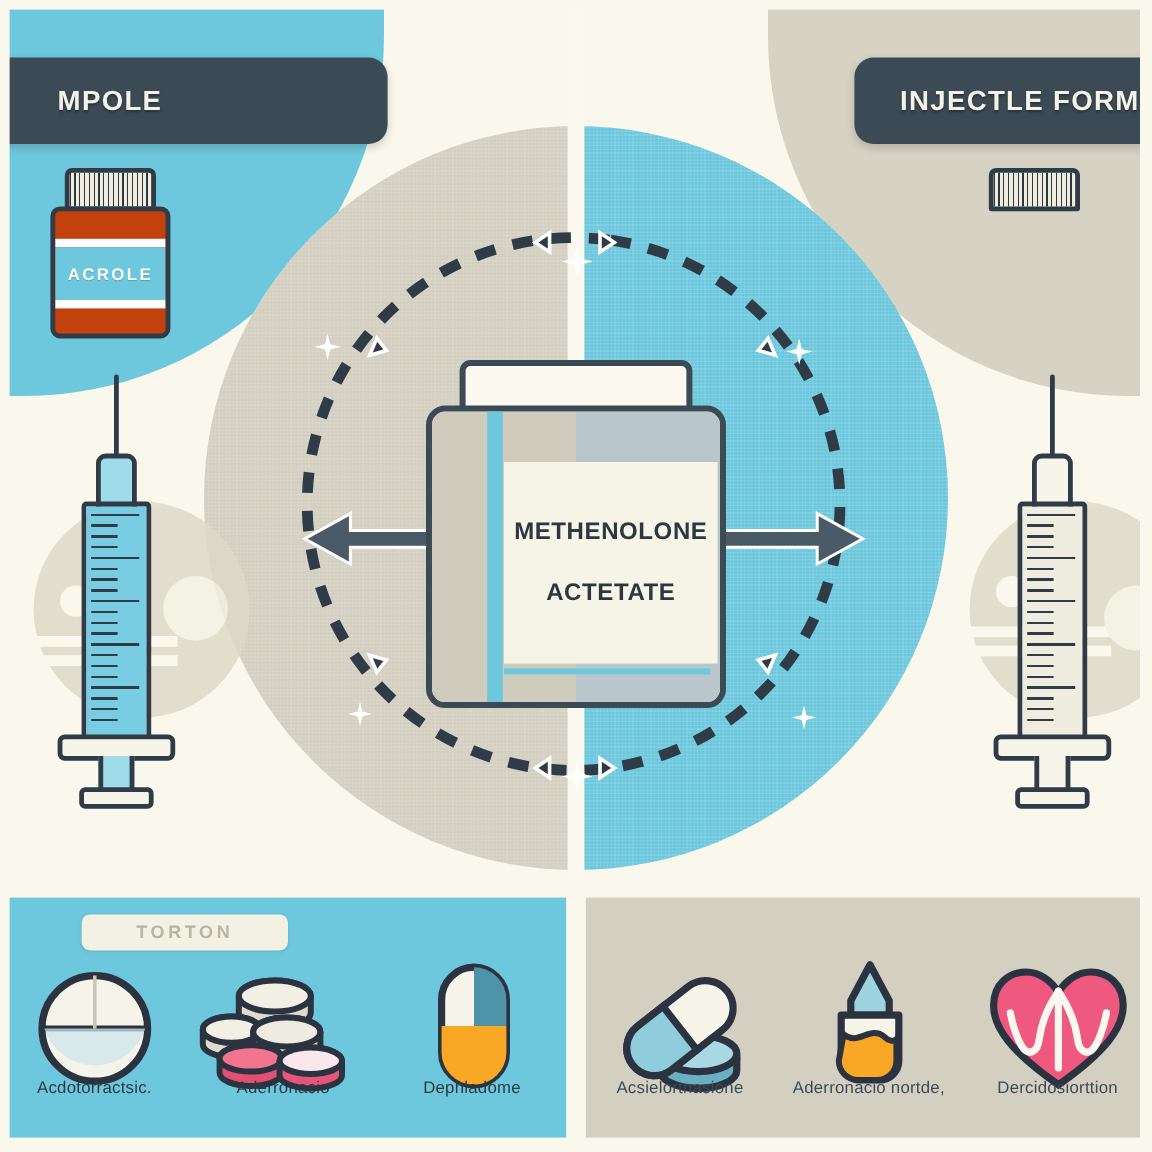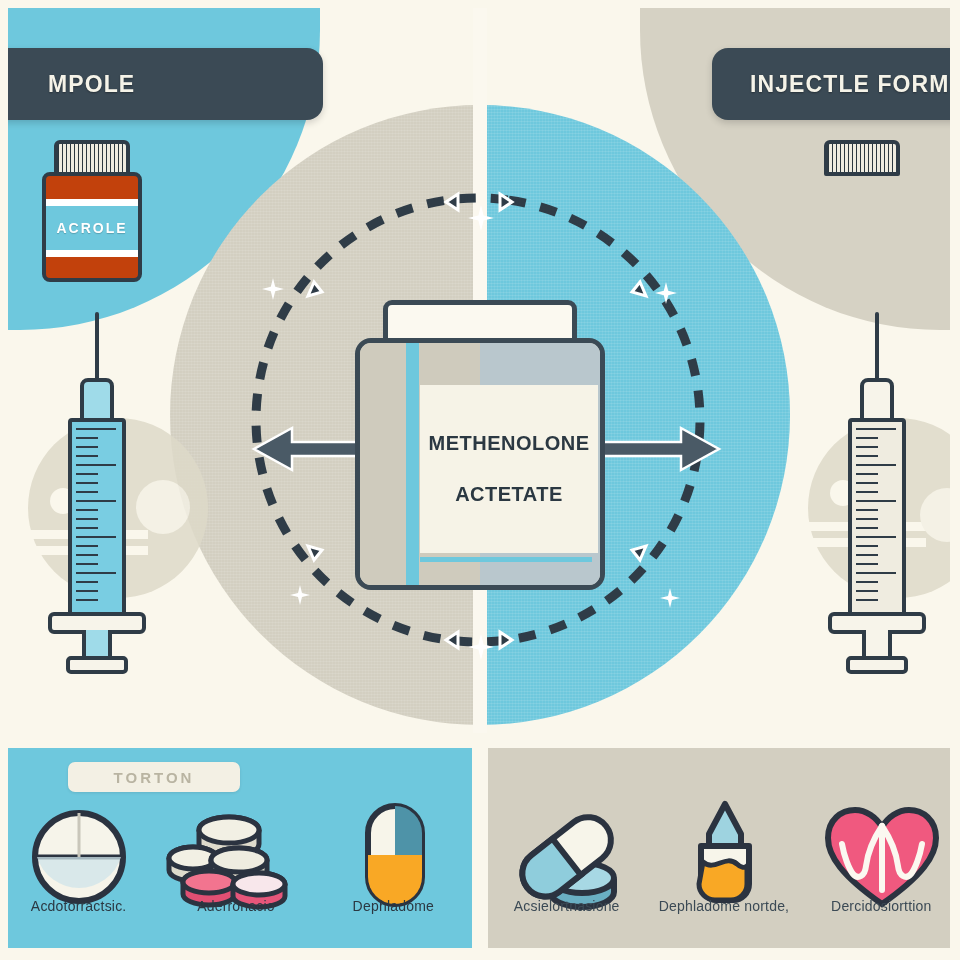--- a/index.html
+++ b/index.html
@@ -493,21 +493,21 @@
           <svg viewBox="0 0 120 110" style="width:120px;height:110px;position:absolute;left:16px;top:4px;">
             <path d="M60 100 C20 72 6 52 6 34 C6 16 19 6 33 6 C44 6 54 13 60 23 C66 13 76 6 87 6 C101 6 114 16 114 34 C114 52 100 72 60 100 Z" fill="#f0597f" stroke="#2b3340" stroke-width="6"></path>
             <path d="M60 22 V86 M60 22 C52 34 46 46 44 62 C43 72 36 76 31 70 C27 65 22 52 20 40" fill="none" stroke="#fbf8f0" stroke-width="6" stroke-linecap="round"></path>
             <path d="M60 22 C68 34 74 46 76 62 C77 72 84 76 89 70 C93 65 98 52 100 40" fill="none" stroke="#fbf8f0" stroke-width="6" stroke-linecap="round"></path>
           </svg>
         </div>
 
       </div>
       <div class="cap-row">
         <div class="cap-cell">Acsielortnasione</div>
-        <div class="cap-cell">Dephladome nortde,</div>
+        <div class="cap-cell">Aderronacio nortde,</div>
         <div class="cap-cell">Dercidosiorttion</div>
       </div>
     </div>
 
     <div class="gutter-v" style="top:0;height:212px;"></div>
   </div>
 
   <div class="edge l"></div>
   <div class="edge r"></div>
   <div class="edge t"></div>

